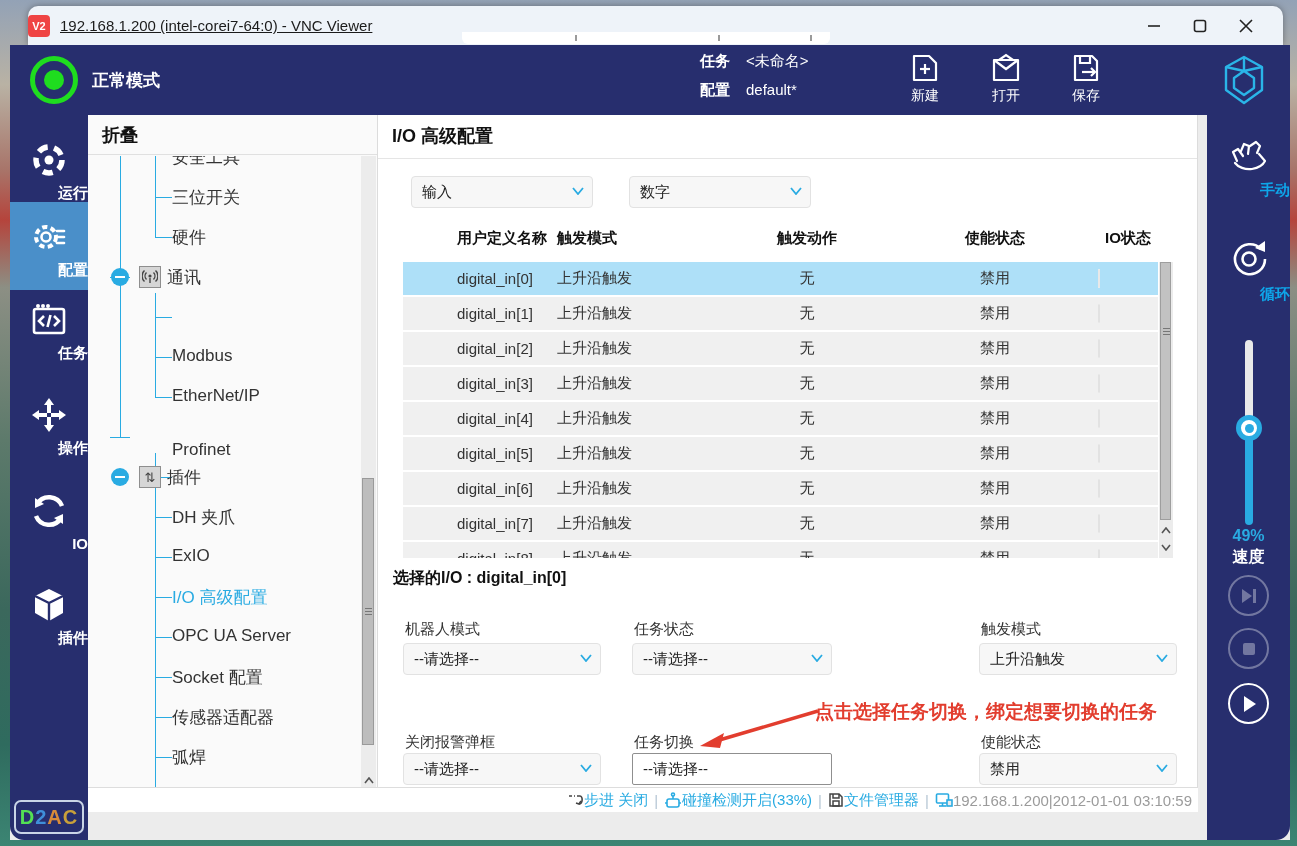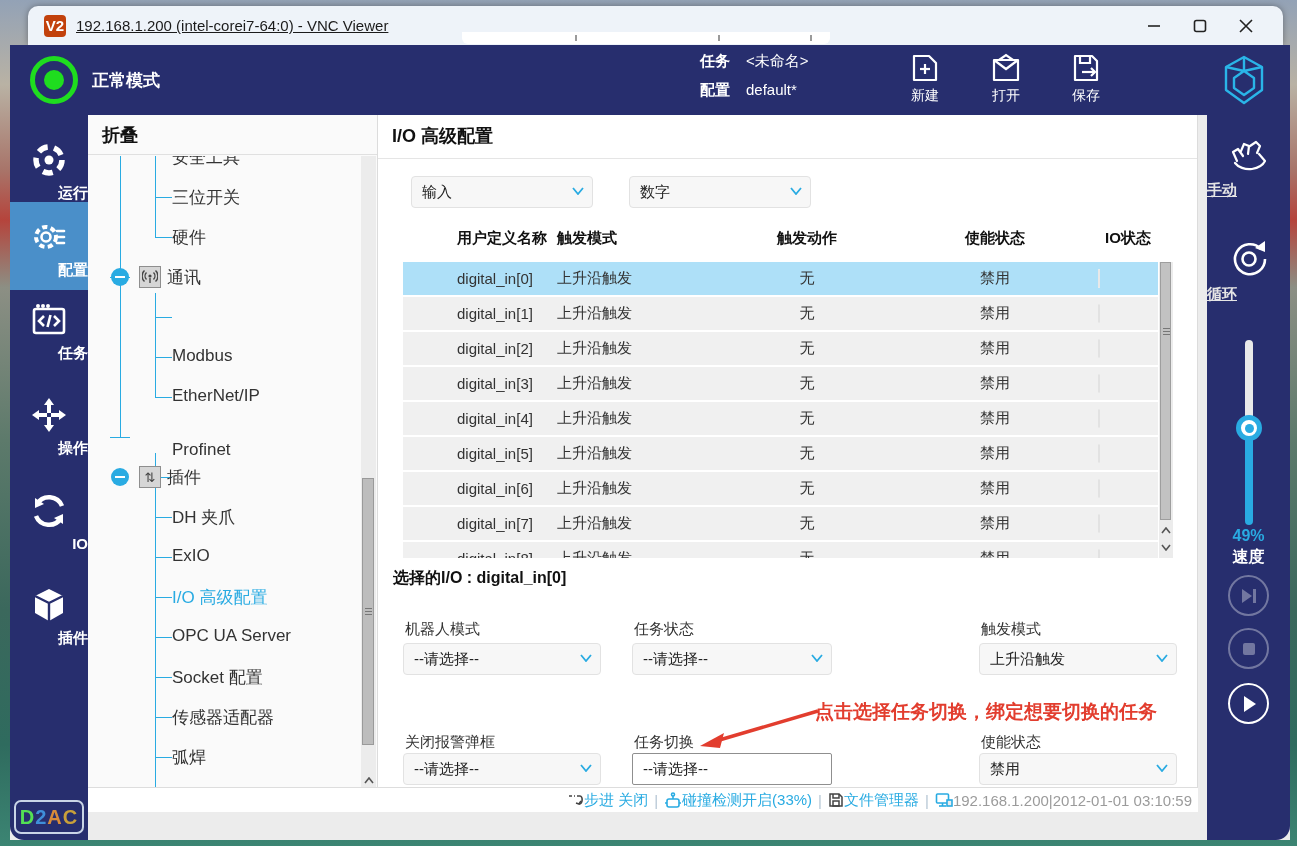--- a/index.html
+++ b/index.html
@@ -5,22 +5,22 @@
   * { margin:0; padding:0; box-sizing:border-box; }
   html,body { width:1297px; height:846px; overflow:hidden;
     font-family:"Liberation Sans","DejaVu Sans",sans-serif; }
   .screen { position:relative; width:1297px; height:846px; overflow:hidden;
     background:linear-gradient(180deg,#93a2b6 0%,#b9b2a4 10%,#a8756a 20%,#b5443c 26%,#8c8f84 34%,#5d7a6b 52%,#3b685c 72%,#2f6b5e 88%,#3c8573 100%); }
 
   
   .titlebar { position:absolute; left:28px; top:6px; width:1255px; height:39px;
     background:#eef3f9; border-radius:10px 10px 0 0; box-shadow:0 0 6px rgba(0,0,0,.35);
     display:flex; align-items:center; }
-  .vnc-icon { width:22px; height:22px; margin-left:16px; border-radius:4px; background:#c2410c;
-    color:#fff; font-size:15px; font-weight:bold; display:flex; align-items:center; justify-content:center; }
+  .vnc-icon { width:22px; height:22px; border-radius:4px; background:#ef4444;
+    color:#fff; font-size:11px; font-weight:bold; display:flex; align-items:center; justify-content:center; }
   .vnc-title { margin-left:10px; font-size:15px; color:#1b1b1b;text-decoration:underline; }
   .win-controls { position:absolute; right:14px; top:0; height:39px; display:flex; align-items:center; }
   .win-btn { width:46px; height:39px; display:flex; align-items:center; justify-content:center;
     color:#222; font-size:16px; cursor:default; }
   .win-btn svg { display:block; }
 
   
   .vnc-notch { position:absolute; left:462px; top:32px; width:368px; height:12px; background:#fff;
     border-radius:0 0 6px 6px; z-index:40; }
   .vnc-notch i { position:absolute; top:3px; width:2px; height:6px; background:#9a9a9a; }
@@ -106,21 +106,21 @@
   .tbl-thumb { position:absolute; left:1px; top:0; width:11px; height:258px; background:#c2c2c2; border:1px solid #9e9e9e; }
   .tbl-thumb .grip { top:69px; }
   .sel-io { position:absolute; left:15px; top:453px; font-size:16px; font-weight:bold; color:#111; }
   .flabel { position:absolute; font-size:15px; color:#333; }
   .annotation { position:absolute; left:437px; top:584px; font-size:19px; font-weight:bold; color:#e23d2e; white-space:nowrap; }
   .arrow-svg { position:absolute; left:300px; top:588px; pointer-events:none; }
 
   
   .rightbar { position:absolute; left:1197px; top:70px; width:83px; height:725px; background:#272e6e;
     border-bottom-right-radius:14px; }
-  .rb-item { position:absolute; left:0; width:83px; text-align:left; color:#e5e5e5; cursor:pointer;text-decoration:underline; }
+  .rb-item { position:absolute; left:0; width:83px; text-align:right; color:#0ea5e9; cursor:pointer; }
   .rb-item svg { display:block; margin:0 auto; }
   .rb-item .rlab { font-size:15px; font-weight:bold; margin-top:4px; }
   .slider-track-top { position:absolute; left:38px; top:225px; width:8px; height:95px; background:#e9e9e9; border-radius:4px 4px 0 0; }
   .slider-track-bot { position:absolute; left:38px; top:315px; width:8px; height:95px; background:#29abe2; border-radius:0 0 4px 4px; }
   .slider-knob { position:absolute; left:29px; top:300px; width:26px; height:26px; border-radius:50%;
     background:#fff; border:5px solid #29abe2; cursor:pointer; }
   .slider-knob i { position:absolute; left:50%; top:50%; width:9px; height:9px; margin:-4.5px 0 0 -4.5px;
     border-radius:50%; background:#29abe2; }
   .speed-val { position:absolute; left:0; top:412px; width:83px; text-align:center; color:#29abe2;
     font-size:16px; font-weight:bold; }

